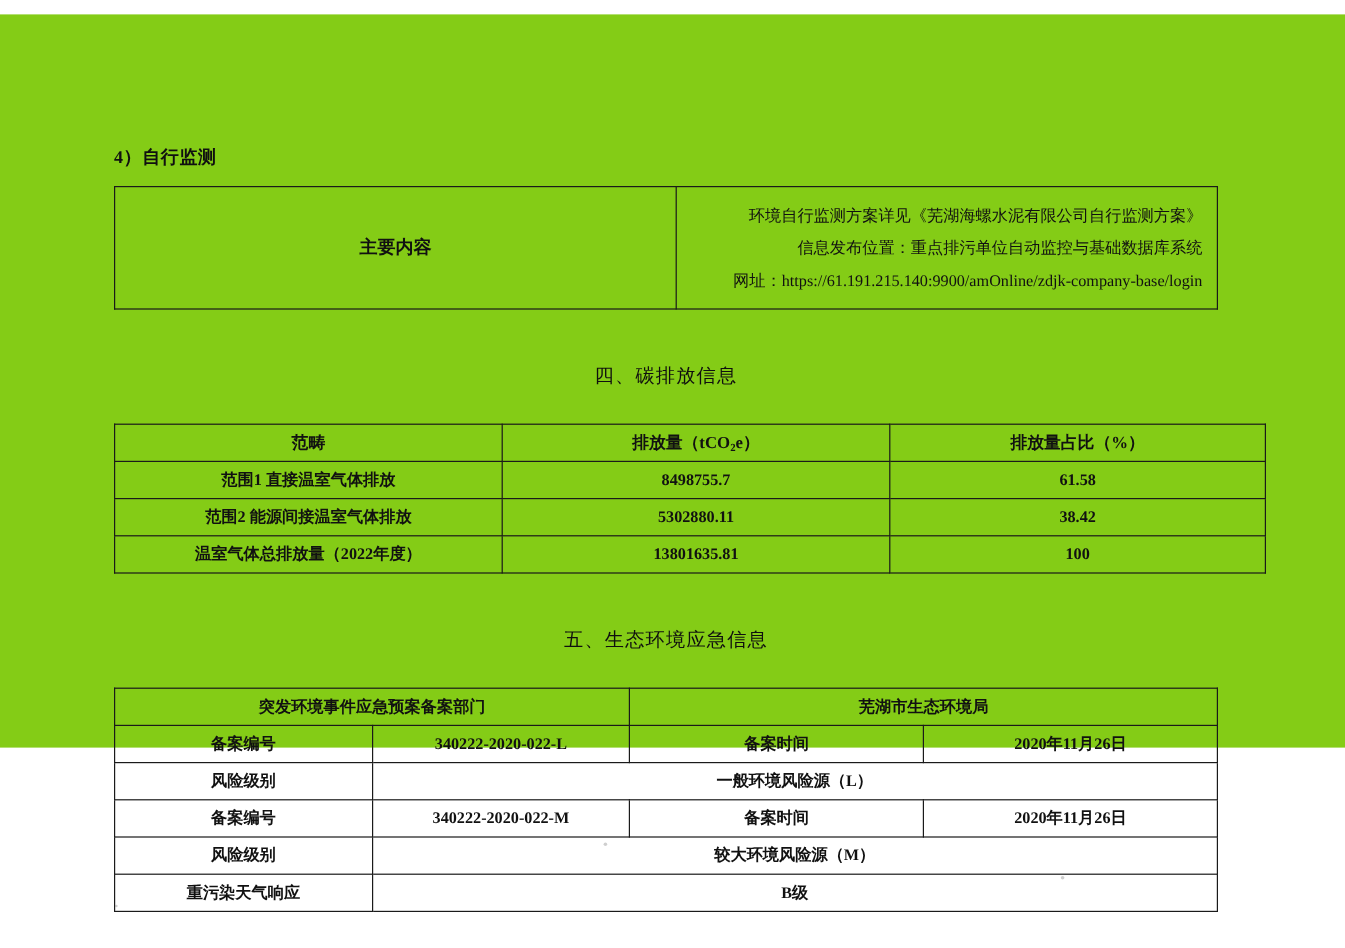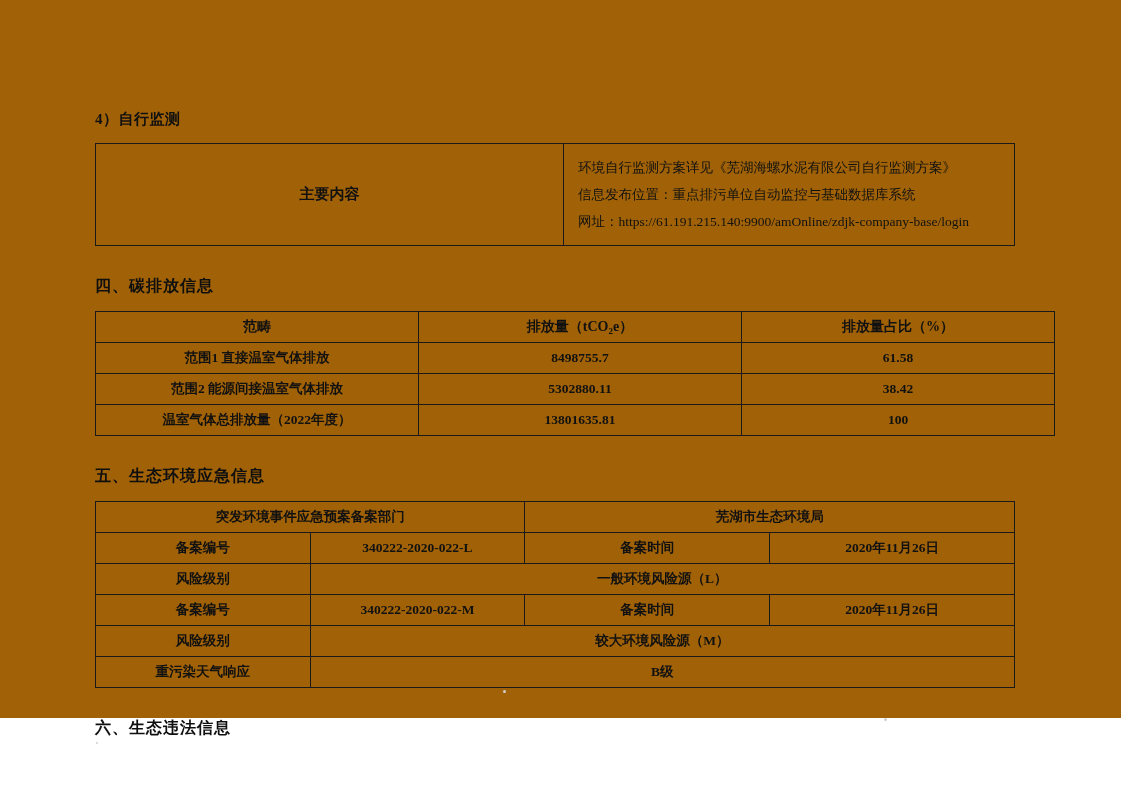--- a/index.html
+++ b/index.html
@@ -11,39 +11,40 @@
     height: 790px;
     background: #ffffff;
     font-family: "Liberation Serif", "DejaVu Serif", serif;
     color: #111111;
     overflow: hidden;
     position: relative;
   }
   .page {
     position: absolute;
     left: 0;
-    top: 0;
+    top: 12px;
     width: 1121px;
-    height: 718px;
-    background: #a16207;
+    height: 611px;
+    background: #84cc16;
   }
   .content {
     position: absolute;
     left: 95px;
     top: 110px;
     width: 920px;
   }
 
   .section-heading {
     font-family: "Liberation Serif", "DejaVu Serif", serif;
-    font-weight: bold;
+    font-weight: normal;
     font-size: 16px;
     letter-spacing: 1px;
     color: #0f0f0f;
-    margin: 0;
+    margin: 15px;
+    text-align: center;
   }
   .sub-heading {
     font-family: "Liberation Serif", "DejaVu Serif", serif;
     font-weight: bold;
     font-size: 15px;
     letter-spacing: 0.5px;
     color: #101010;
     margin: 0;
   }
 
@@ -54,21 +55,21 @@
     font-size: 13.5px;
   }
   table td, table th {
     border: 1px solid #1a1a1a;
     padding: 4px 6px;
     vertical-align: middle;
     font-weight: normal;
     color: #111111;
   }
   .c { text-align: center; font-weight: bold; }
-  .l { text-align: left; }
+  .l { text-align: right; }
   .b { font-weight: bold; }
 
   
   .tbl-monitor { margin-top: 14px; }
   .tbl-monitor td.label {
     text-align: center;
     font-weight: bold;
     font-size: 15px;
     width: 455px;
   }

